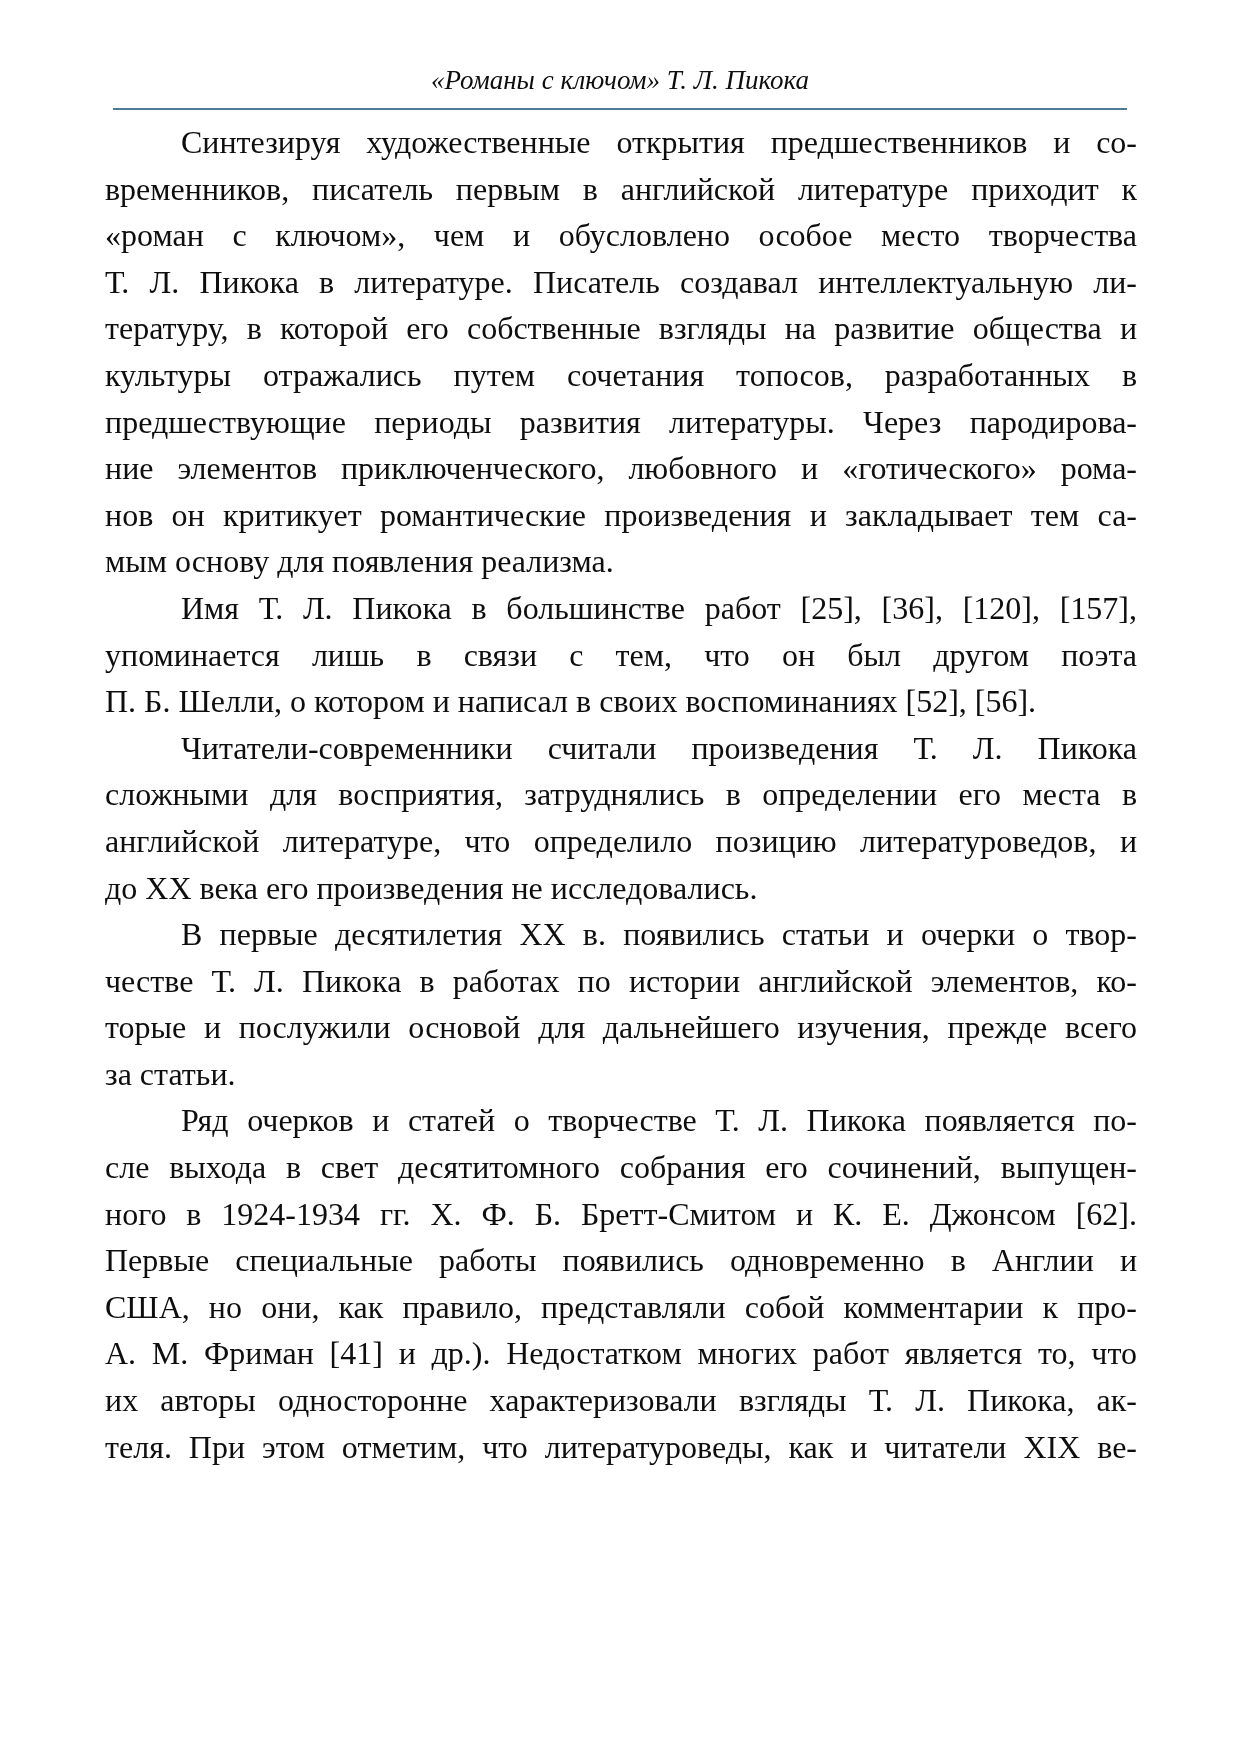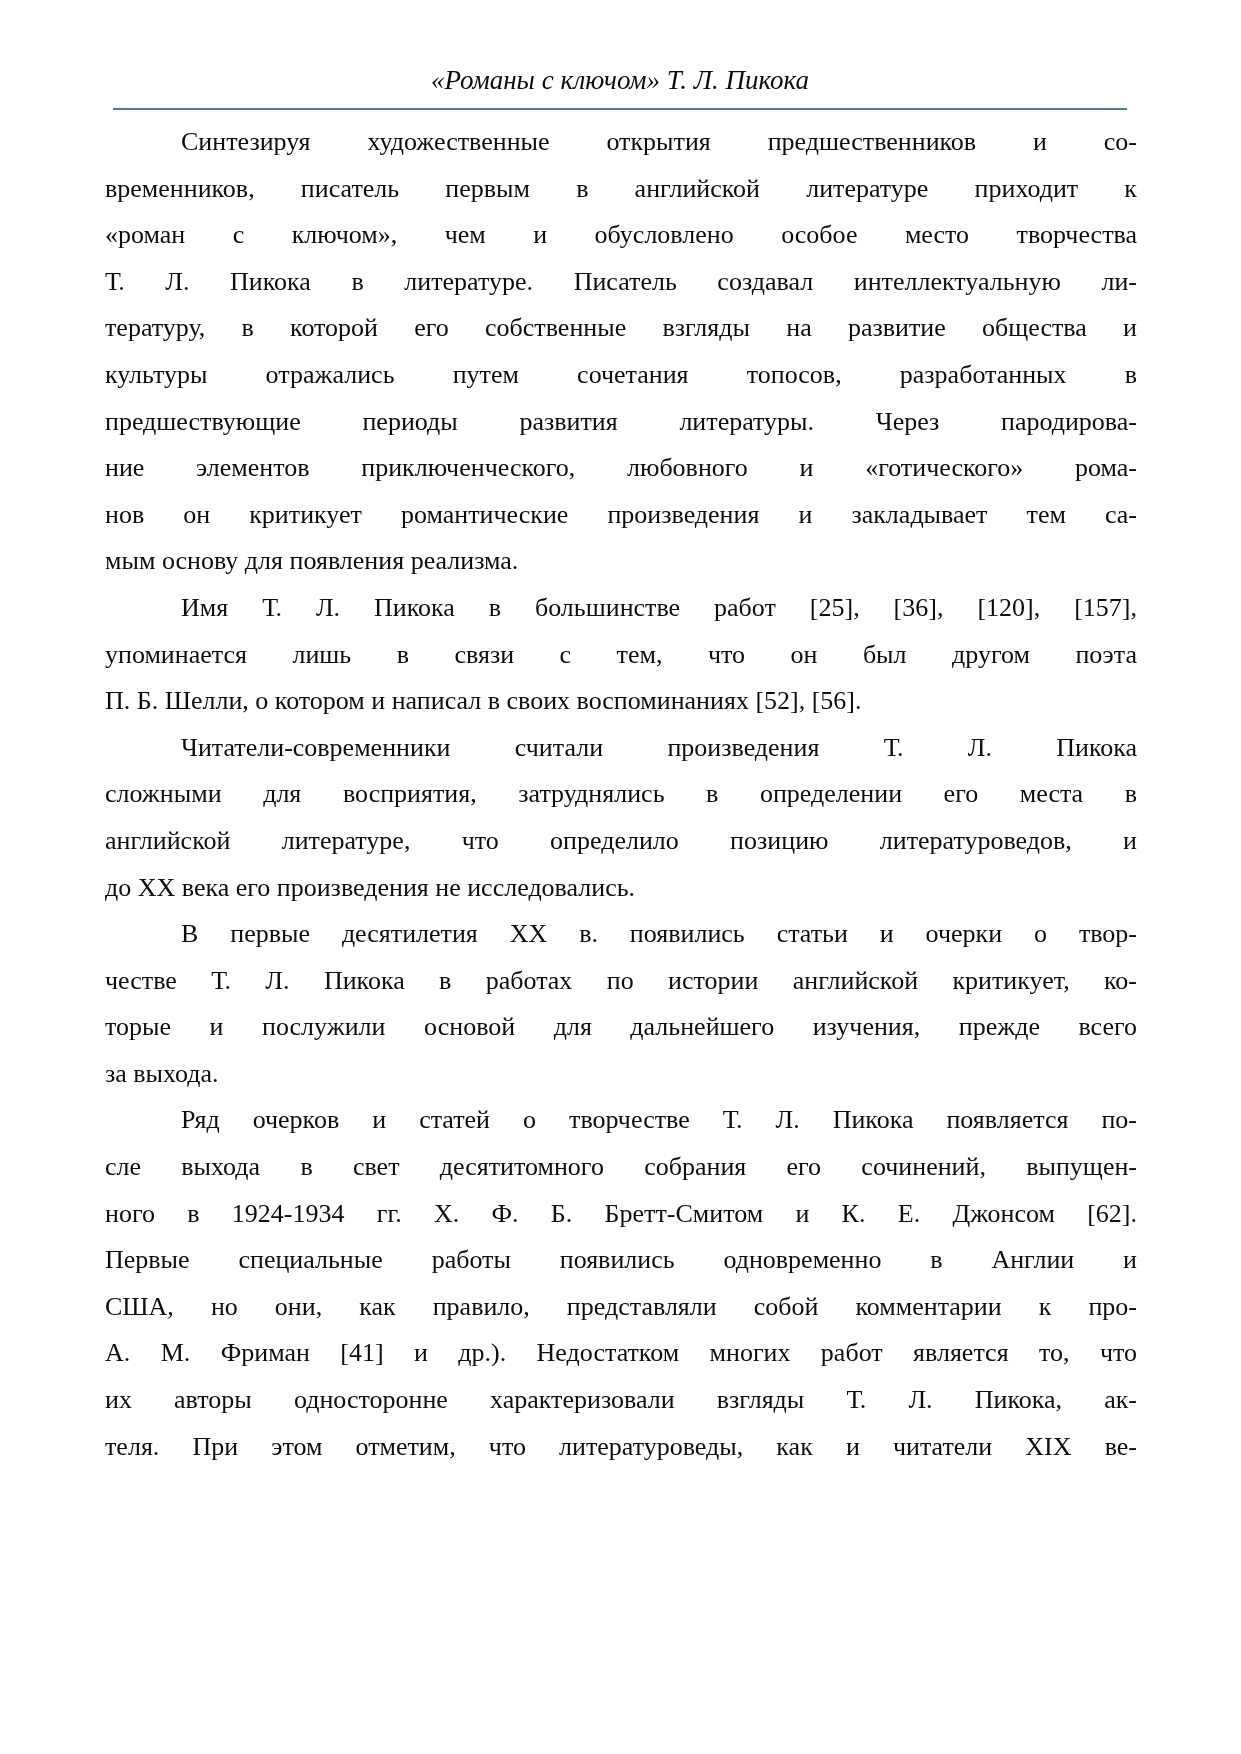--- a/index.html
+++ b/index.html
@@ -28,21 +28,21 @@
     line-height: 36px;
     padding-bottom: 10px;
     border-bottom: 2px solid var(--rule-color, #4e7b96);
   }
   
   .doc-body {
     position: absolute;
     left: 105px;
     top: 119px;
     width: 1032px;
-    font-size: 26px;
+    font-size: 32px;
     line-height: 46.6px;
   }
   .paragraph { margin: 0; padding: 0; }
   .line {
     text-align: justify;
     text-align-last: justify;
     white-space: normal;
     overflow: hidden;
     height: 46.6px;
   }
@@ -88,23 +88,23 @@
         <div class="line para-end">П. Б. Шелли, о котором и написал в своих воспоминаниях [52], [56].</div>
       </div>
       <div class="paragraph">
         <div class="line indent">Читатели-современники считали произведения Т. Л. Пикока</div>
         <div class="line">сложными для восприятия, затруднялись в определении его места в</div>
         <div class="line">английской литературе, что определило позицию литературоведов, и</div>
         <div class="line para-end">до XX века его произведения не исследовались.</div>
       </div>
       <div class="paragraph">
         <div class="line indent">В первые десятилетия XX в. появились статьи и очерки о твор-</div>
-        <div class="line">честве Т. Л. Пикока в работах по истории английской критикует, ко-</div>
+        <div class="line">честве Т. Л. Пикока в работах по истории английской элементов, ко-</div>
         <div class="line">торые и послужили основой для дальнейшего изучения, прежде всего</div>
-        <div class="line para-end">за выхода.</div>
+        <div class="line para-end">за статьи.</div>
       </div>
       <div class="paragraph">
         <div class="line indent">Ряд очерков и статей о творчестве Т. Л. Пикока появляется по-</div>
         <div class="line">сле выхода в свет десятитомного собрания его сочинений, выпущен-</div>
         <div class="line">ного в 1924-1934 гг. Х. Ф. Б. Бретт-Смитом и К. Е. Джонсом [62].</div>
         <div class="line">Первые специальные работы появились одновременно в Англии и</div>
         <div class="line">США, но они, как правило, представляли собой комментарии к про-</div>
         <div class="line">А. М. Фриман [41] и др.). Недостатком многих работ является то, что</div>
         <div class="line">их авторы односторонне характеризовали взгляды Т. Л. Пикока, ак-</div>
         <div class="line">теля. При этом отметим, что литературоведы, как и читатели XIX ве-</div>

